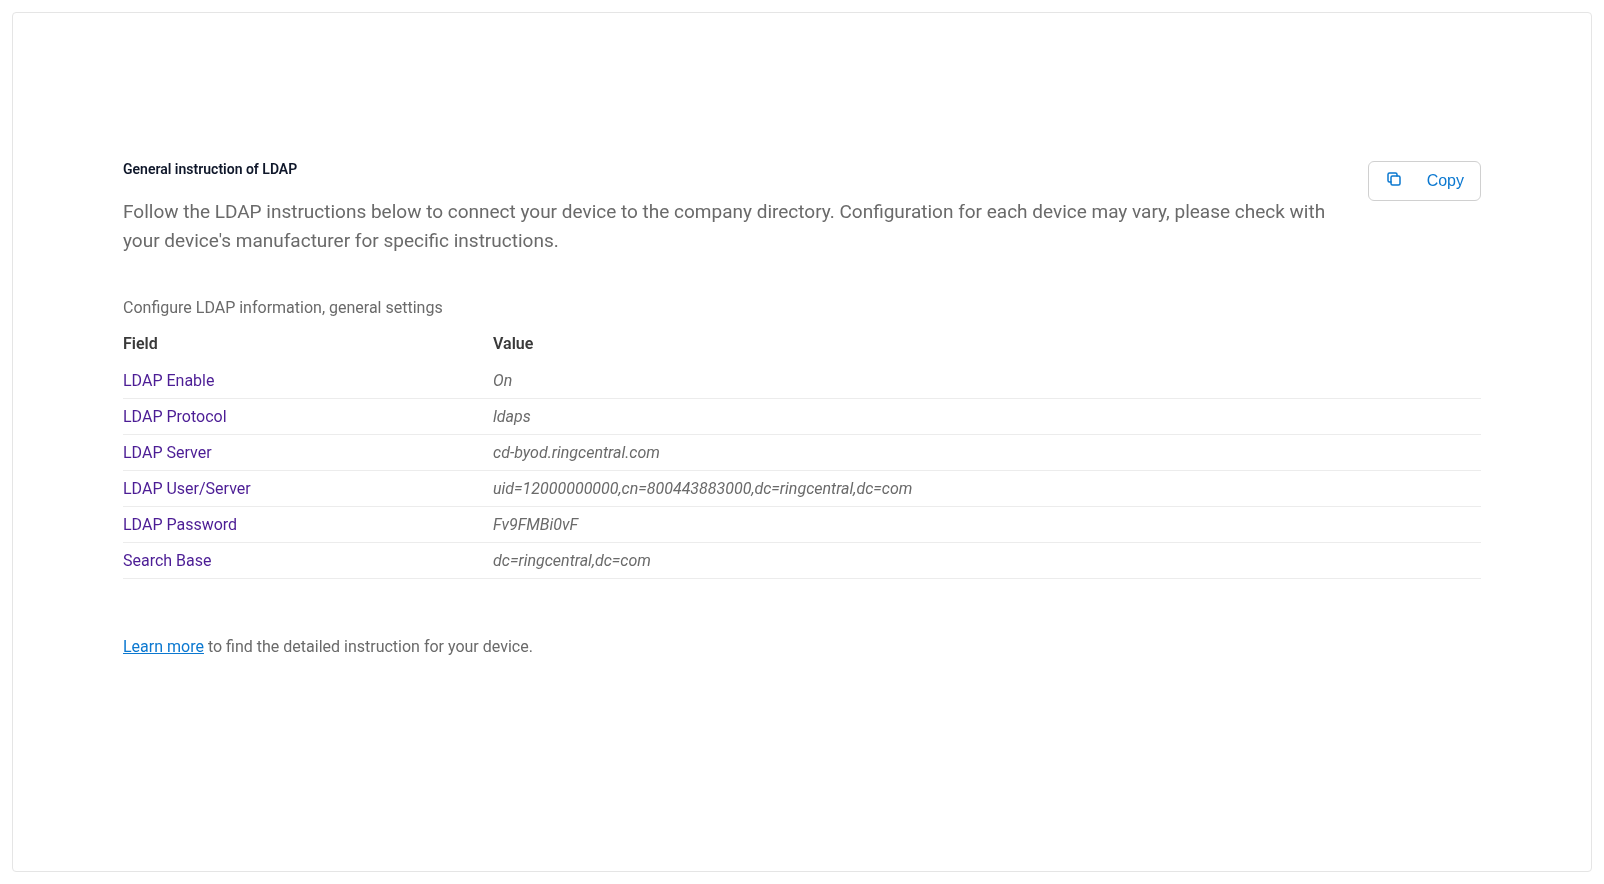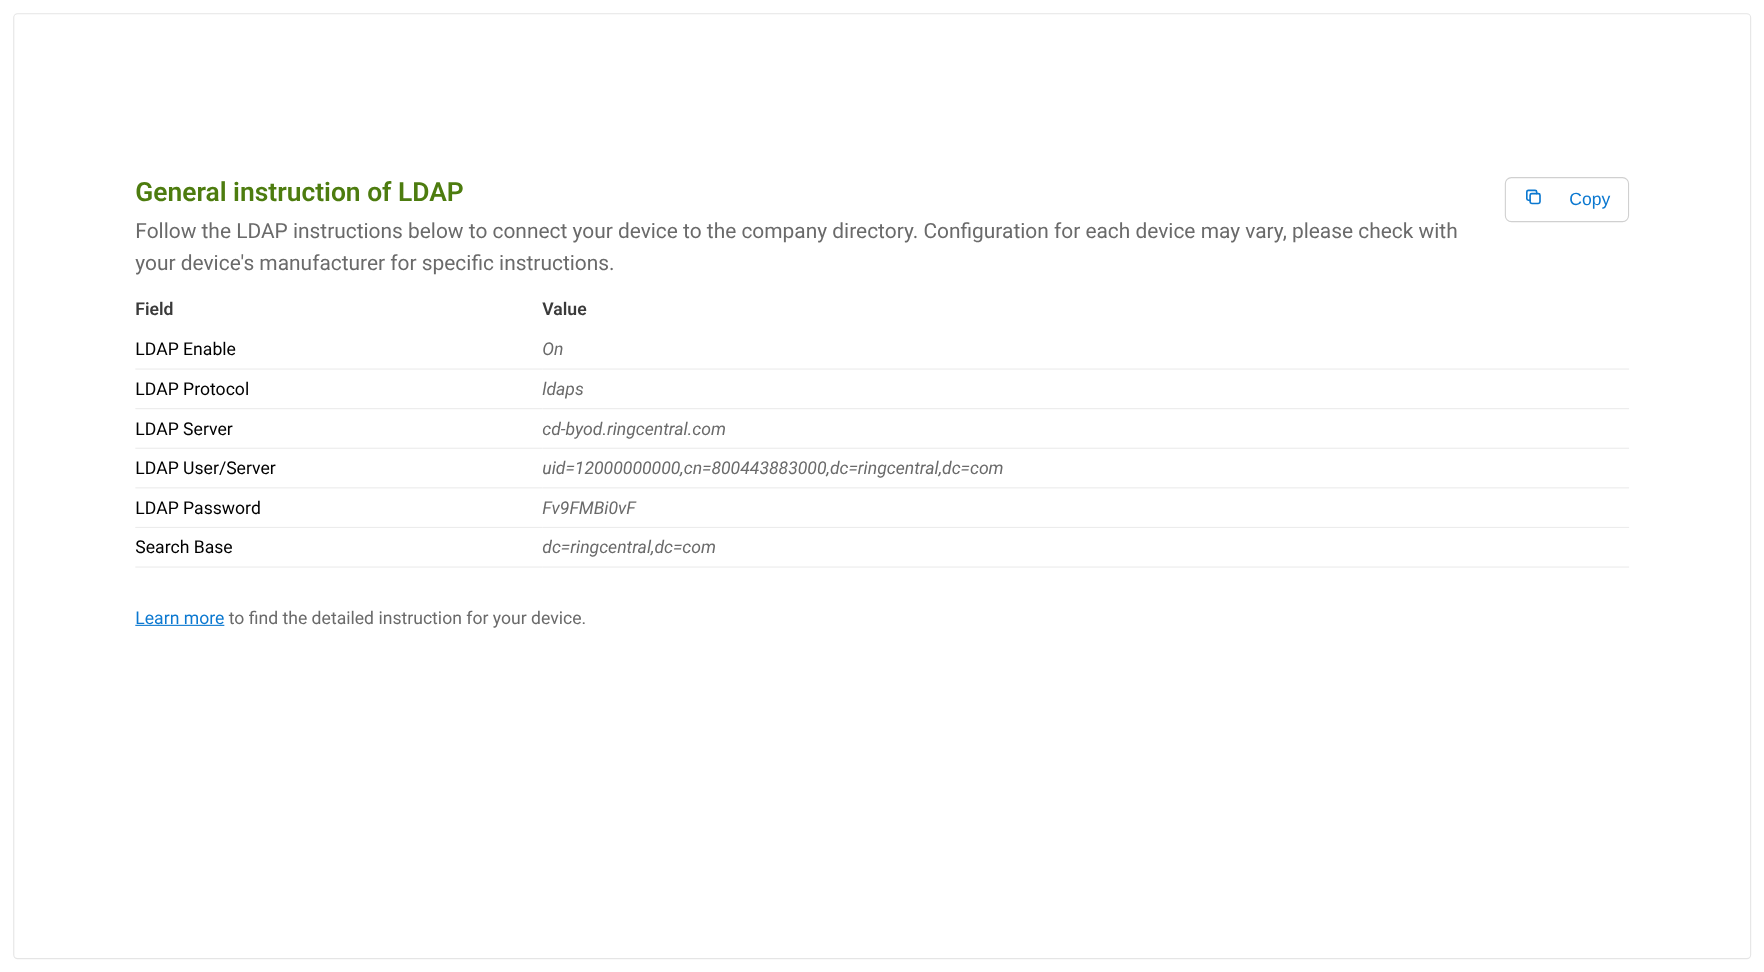--- a/index.html
+++ b/index.html
@@ -23,24 +23,24 @@
     .header-row {
       display: flex;
       justify-content: space-between;
       align-items: flex-start;
     }
     .header-text {
       flex: 1;
       padding-right: 20px;
     }
     .title {
-      font-size: 24px;
+      font-size: 14px;
       font-weight: 600;
-      color: #4d7c0f;
-      margin-bottom: 6px;
+      color: #0f172a;
+      margin-bottom: 20px;
     }
     .subtitle {
       font-size: 19px;
       color: #6a6a6a;
       line-height: 1.55;
     }
     .copy-btn {
       display: flex;
       align-items: center;
       gap: 24px;
@@ -76,28 +76,28 @@
     .ldap-table td {
       font-size: 16px;
       padding: 8px 0;
       vertical-align: middle;
     }
     .ldap-table tbody tr {
       border-bottom: 1px solid #ececec;
     }
     .ldap-table td.field {
       width: 370px;
-      color: #000000;
+      color: #4c1d95;
     }
     .ldap-table td.value {
       color: #6a6a6a;
       font-style: italic;
     }
     .footer-text {
-      margin-top: 36px;
+      margin-top: 58px;
       font-size: 16px;
       color: #6a6a6a;
     }
     .learn-more {
       color: #0b78d0;
       text-decoration: underline;
       cursor: pointer;
     }
   </style>
 </head>
@@ -114,20 +114,21 @@
       <span>
         <svg width="18" height="18" viewBox="0 0 24 24" fill="none" stroke-width="2" stroke-linecap="round" stroke-linejoin="round">
           <rect x="8" y="8" width="12" height="12" rx="2"></rect>
           <path d="M16 8V6a2 2 0 0 0-2-2H6a2 2 0 0 0-2 2v8a2 2 0 0 0 2 2h2"></path>
         </svg>
       </span>
       <span>Copy</span>
     </button>
   </div>
 
+  <div class="section-label">Configure LDAP information, general settings</div>
 
   <table class="ldap-table">
     <thead>
       <tr>
         <th>Field</th>
         <th>Value</th>
       </tr>
     </thead>
     <tbody>
       <tr>

